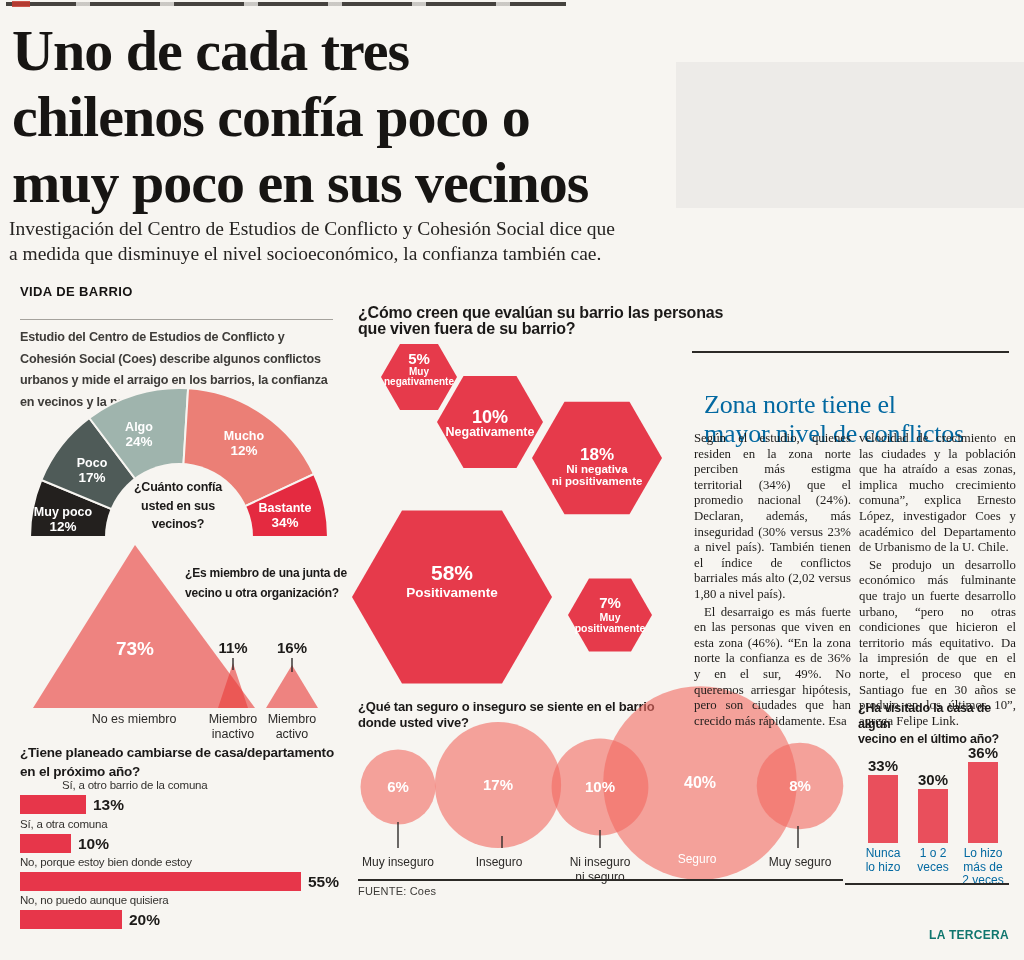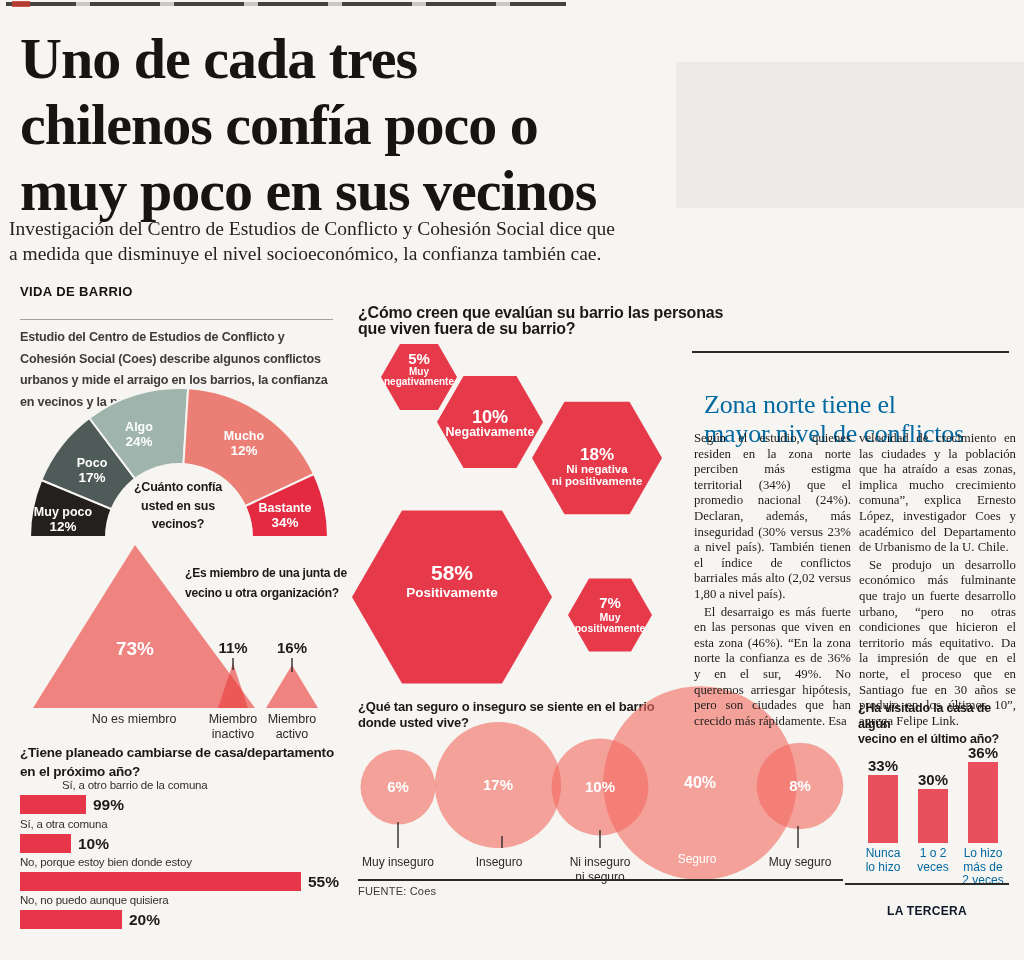--- a/index.html
+++ b/index.html
@@ -6,21 +6,21 @@
   .page{position:relative;width:1024px;height:960px;background:#f7f5f1;overflow:hidden;
         font-family:"Liberation Sans",sans-serif;color:#1d1b19;}
   .abs{position:absolute;}
   .pre{white-space:pre-line;}
   
   .top-strip{left:6px;top:2px;width:560px;height:4px;
     background:repeating-linear-gradient(90deg,#46433f 0 70px,rgba(70,67,63,.25) 70px 84px);}
   .red-tick{left:12px;top:1px;width:18px;height:6px;background:#c6392f;opacity:.85;}
   .grey-block{left:676px;top:62px;width:348px;height:146px;background:#edebe8;}
   .headline{left:12px;top:18px;width:700px;font-family:"Liberation Serif",serif;
-    font-weight:bold;font-size:58px;line-height:66px;letter-spacing:-1px;color:#171513;margin:8px;}
+    font-weight:bold;font-size:58px;line-height:66px;letter-spacing:-1px;color:#171513;margin:0;}
   .subheadline{left:9px;top:217px;width:690px;font-family:"Liberation Serif",serif;
     font-size:19.5px;line-height:24.5px;color:#262422;margin:0;}
   
   .kicker{left:20px;top:284px;font-size:13px;font-weight:bold;letter-spacing:.4px;color:#151312;}
   .rule{background:#2c2a27;height:2px;}
   .kicker-rule{left:20px;top:319px;width:313px;height:1px;background:#a5a29d;}
   .intro{left:20px;top:327px;width:320px;font-size:12.6px;font-weight:bold;
     line-height:21.5px;color:#3e3c39;letter-spacing:-.2px;margin:0;}
   
   .q{font-weight:bold;color:#1b1918;letter-spacing:-.2px;}
@@ -48,22 +48,22 @@
   
   #visitsChart{left:845px;top:740px;width:178px;height:148px;}
   .vbar{position:absolute;width:30px;}
   .vpct{position:absolute;width:50px;text-align:center;font-size:15px;font-weight:bold;color:#1d1b19;}
   .vlabel{position:absolute;width:60px;text-align:center;font-size:12px;line-height:13.5px;
     color:#0369a1;white-space:pre-line;}
   
   .mid-rule{left:358px;top:879px;width:485px;z-index:5;}
   .right-rule{left:845px;top:883px;width:164px;}
   .source{left:358px;top:885px;font-size:11px;color:#3b3936;letter-spacing:.2px;}
-  .brand{left:845px;top:904px;width:164px;text-align:center;font-size:12px;font-weight:bold;
-    color:#0f172a;letter-spacing:.3px;}
+  .brand{left:845px;top:928px;width:164px;text-align:right;font-size:12px;font-weight:bold;
+    color:#0f766e;letter-spacing:.3px;}
   svg{position:absolute;overflow:visible;}
   svg text{font-family:"Liberation Sans",sans-serif;}
 </style>
 </head>
 <body>
 
 <div class="page">
   <div class="abs top-strip"></div>
   <div class="abs red-tick"></div>
   <div class="abs grey-block"></div>
@@ -116,21 +116,21 @@
       <text x="274" y="195" text-anchor="middle" fill="#2b2927" font-size="12.5" font-weight="normal">activo</text>
     </svg>
   <div class="abs q q-member pre">¿Es miembro de una junta de
 vecino u otra organización?</div>
 
   <div class="abs q q-move pre">¿Tiene planeado cambiarse de casa/departamento
 en el próximo año?</div>
   <div class="abs" id="moveChart">
       <div class="mrow-label" style="top: 3px; margin-left: 42px;">Sí, a otro barrio de la comuna</div>
       <div class="mrow-bar" style="top: 19px; width: 66px; background: rgb(231, 54, 74);"></div>
-      <div class="mrow-pct" style="top: 20px; left: 73px;">99%</div>
+      <div class="mrow-pct" style="top: 20px; left: 73px;">13%</div>
       <div class="mrow-label" style="top: 42px;">Sí, a otra comuna</div>
       <div class="mrow-bar" style="top: 58px; width: 51px; background: rgb(231, 54, 74);"></div>
       <div class="mrow-pct" style="top: 59px; left: 58px;">10%</div>
       <div class="mrow-label" style="top: 80px;">No, porque estoy bien donde estoy</div>
       <div class="mrow-bar" style="top: 96px; width: 281px; background: rgb(231, 54, 74);"></div>
       <div class="mrow-pct" style="top: 97px; left: 288px;">55%</div>
       <div class="mrow-label" style="top: 118px;">No, no puedo aunque quisiera</div>
       <div class="mrow-bar" style="top: 134px; width: 102px; background: rgb(231, 54, 74);"></div>
       <div class="mrow-pct" style="top: 135px; left: 109px;">20%</div>
     </div>

